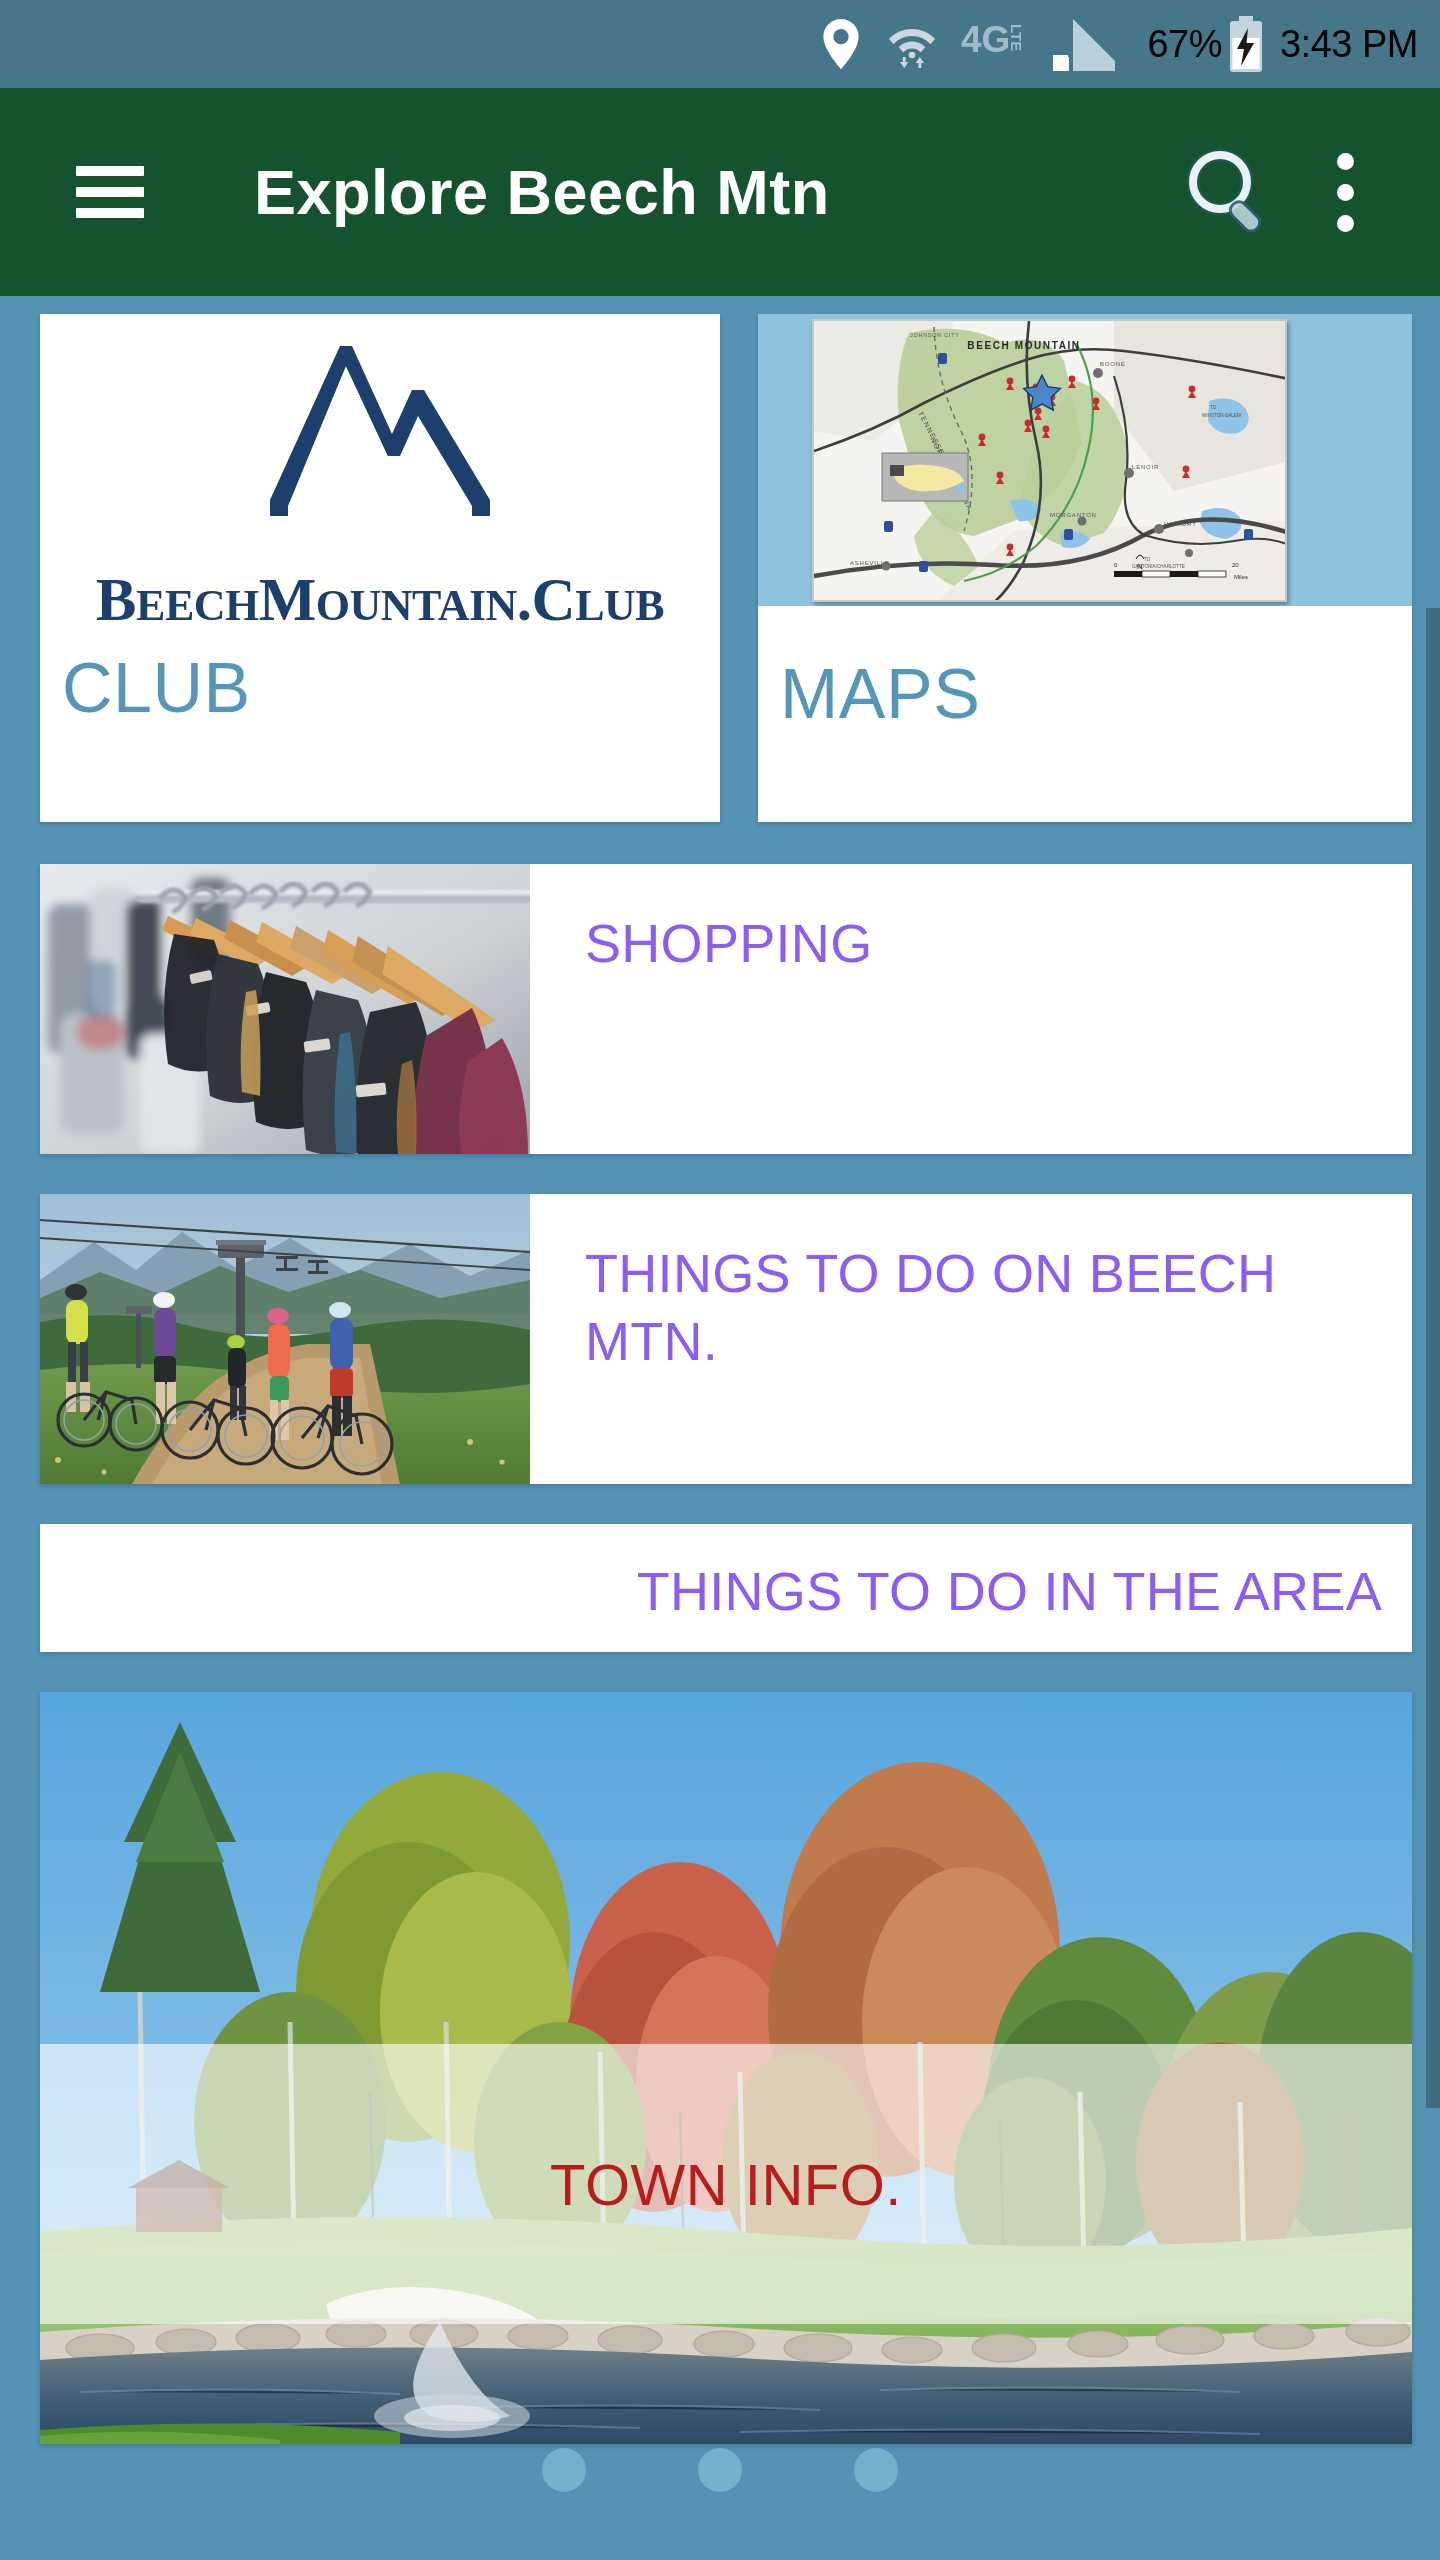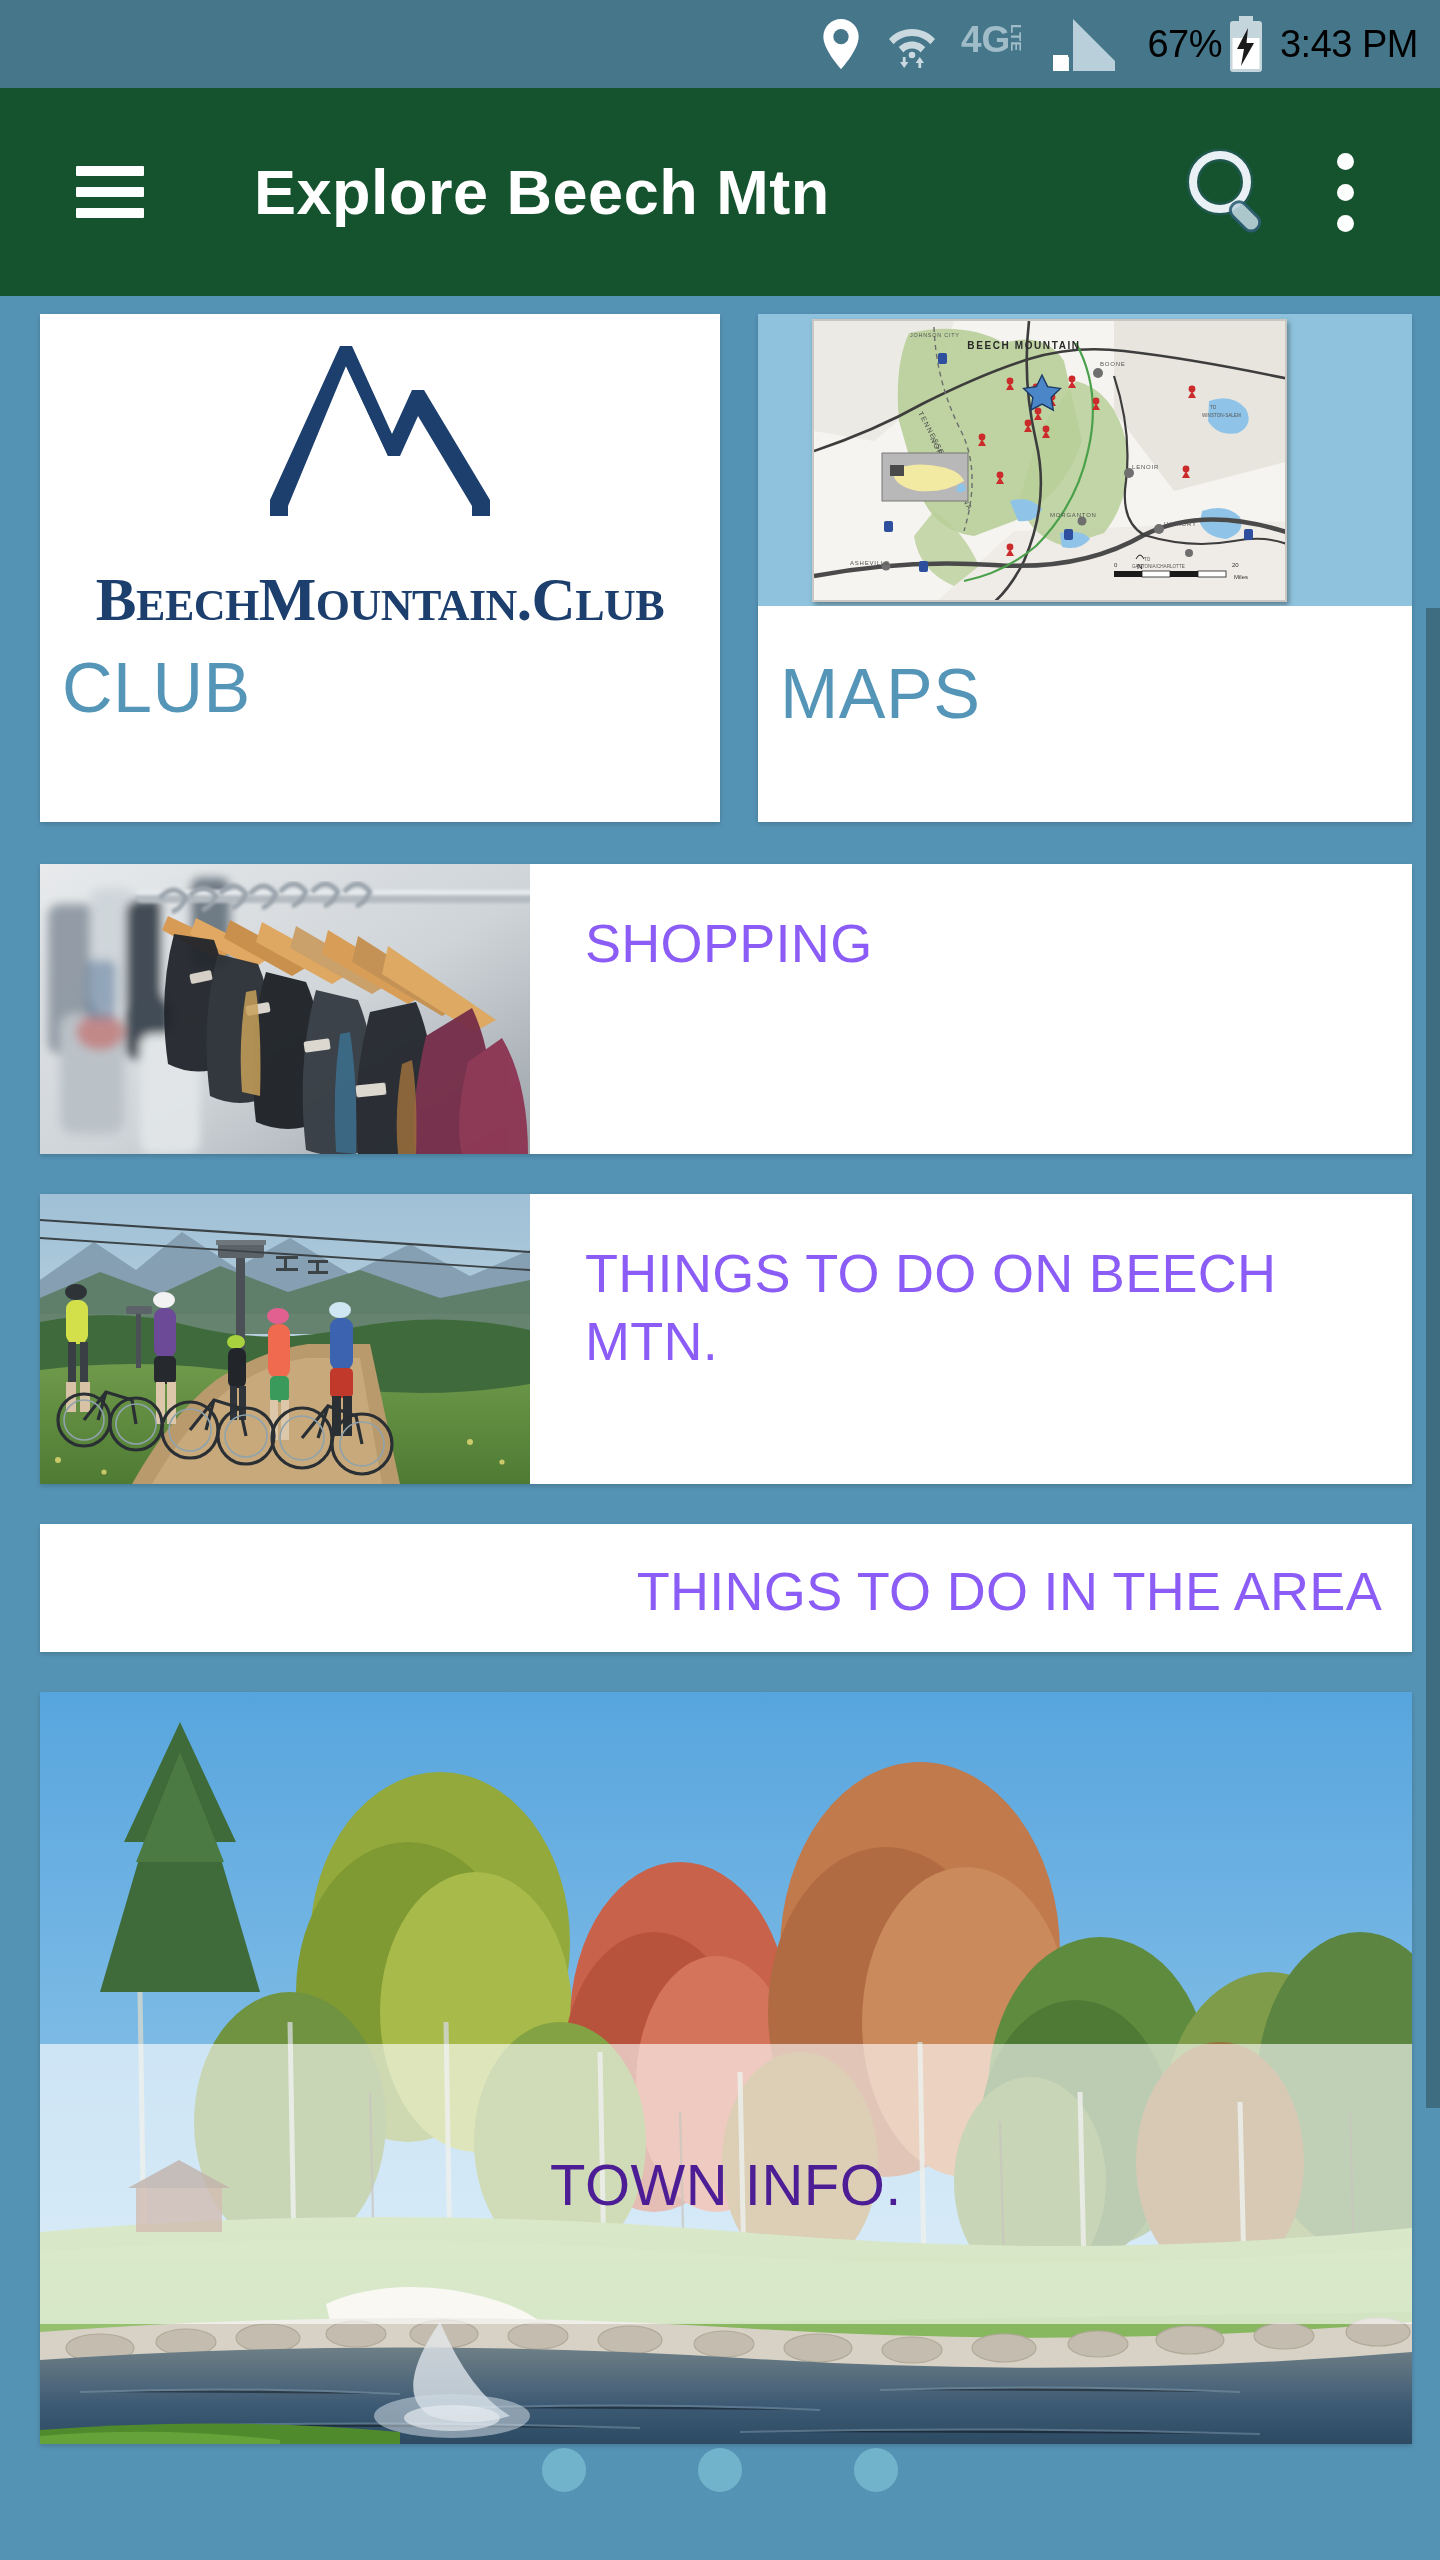--- a/index.html
+++ b/index.html
@@ -134,21 +134,21 @@
 
   
   #card-town { left: 40px; top: 1396px; width: 1372px; height: 752px; }
   .town-photo { position: absolute; inset: 0; overflow: hidden; }
   .town-overlay-band {
     position: absolute; left: 0; right: 0; top: 352px; height: 280px;
     background: rgba(255,255,255,0.62);
     display: flex; align-items: center; justify-content: center;
   }
   .town-label {
-    color: #4c1d95; font-size: 58px; letter-spacing: 0.5px;
+    color: #b91c1c; font-size: 58px; letter-spacing: 0.5px;
     text-align: right;
   }
 
   
   .page-dots {
     position: absolute; left: 0; width: 1440px; top: 2152px;
     display: flex; align-items: center; justify-content: center; gap: 112px;
   }
   .page-dots b {
     display: block; width: 44px; height: 44px; border-radius: 50%;

